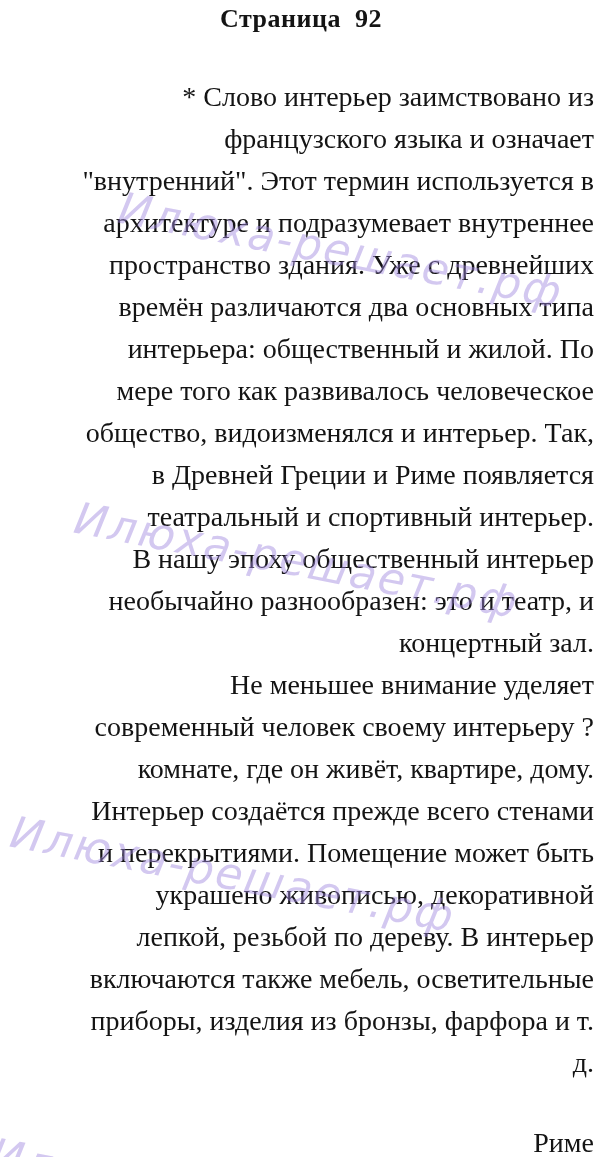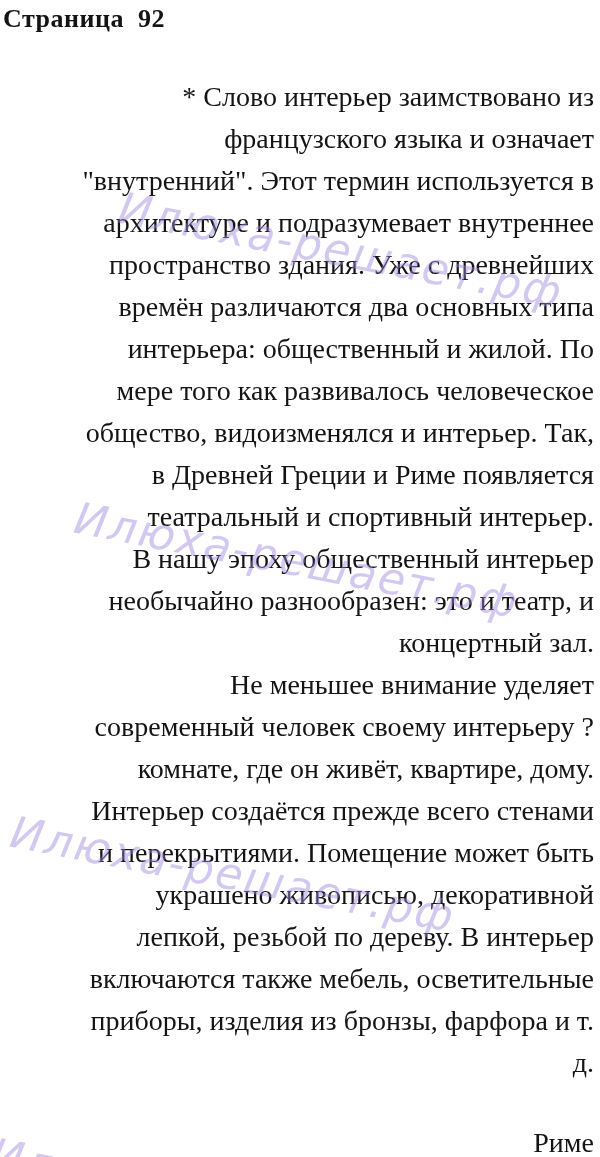--- a/index.html
+++ b/index.html
@@ -19,20 +19,21 @@
     width: 596px;
     z-index: 1;
   }
   .title {
     font-size: 26px;
     font-weight: bold;
     line-height: 30px;
     margin: 4px 0 42px 0;
     white-space: pre;
     letter-spacing: 0.5px;
+    text-align: center;
   }
   .text-block {
     font-size: 28px;
     line-height: 42px;
     white-space: pre-line;
     margin: 5px;
     text-align: right;
   }
   .answer-label { margin-top: 37.5px; }
   .answer-text  { margin-top: 37.5px; }

